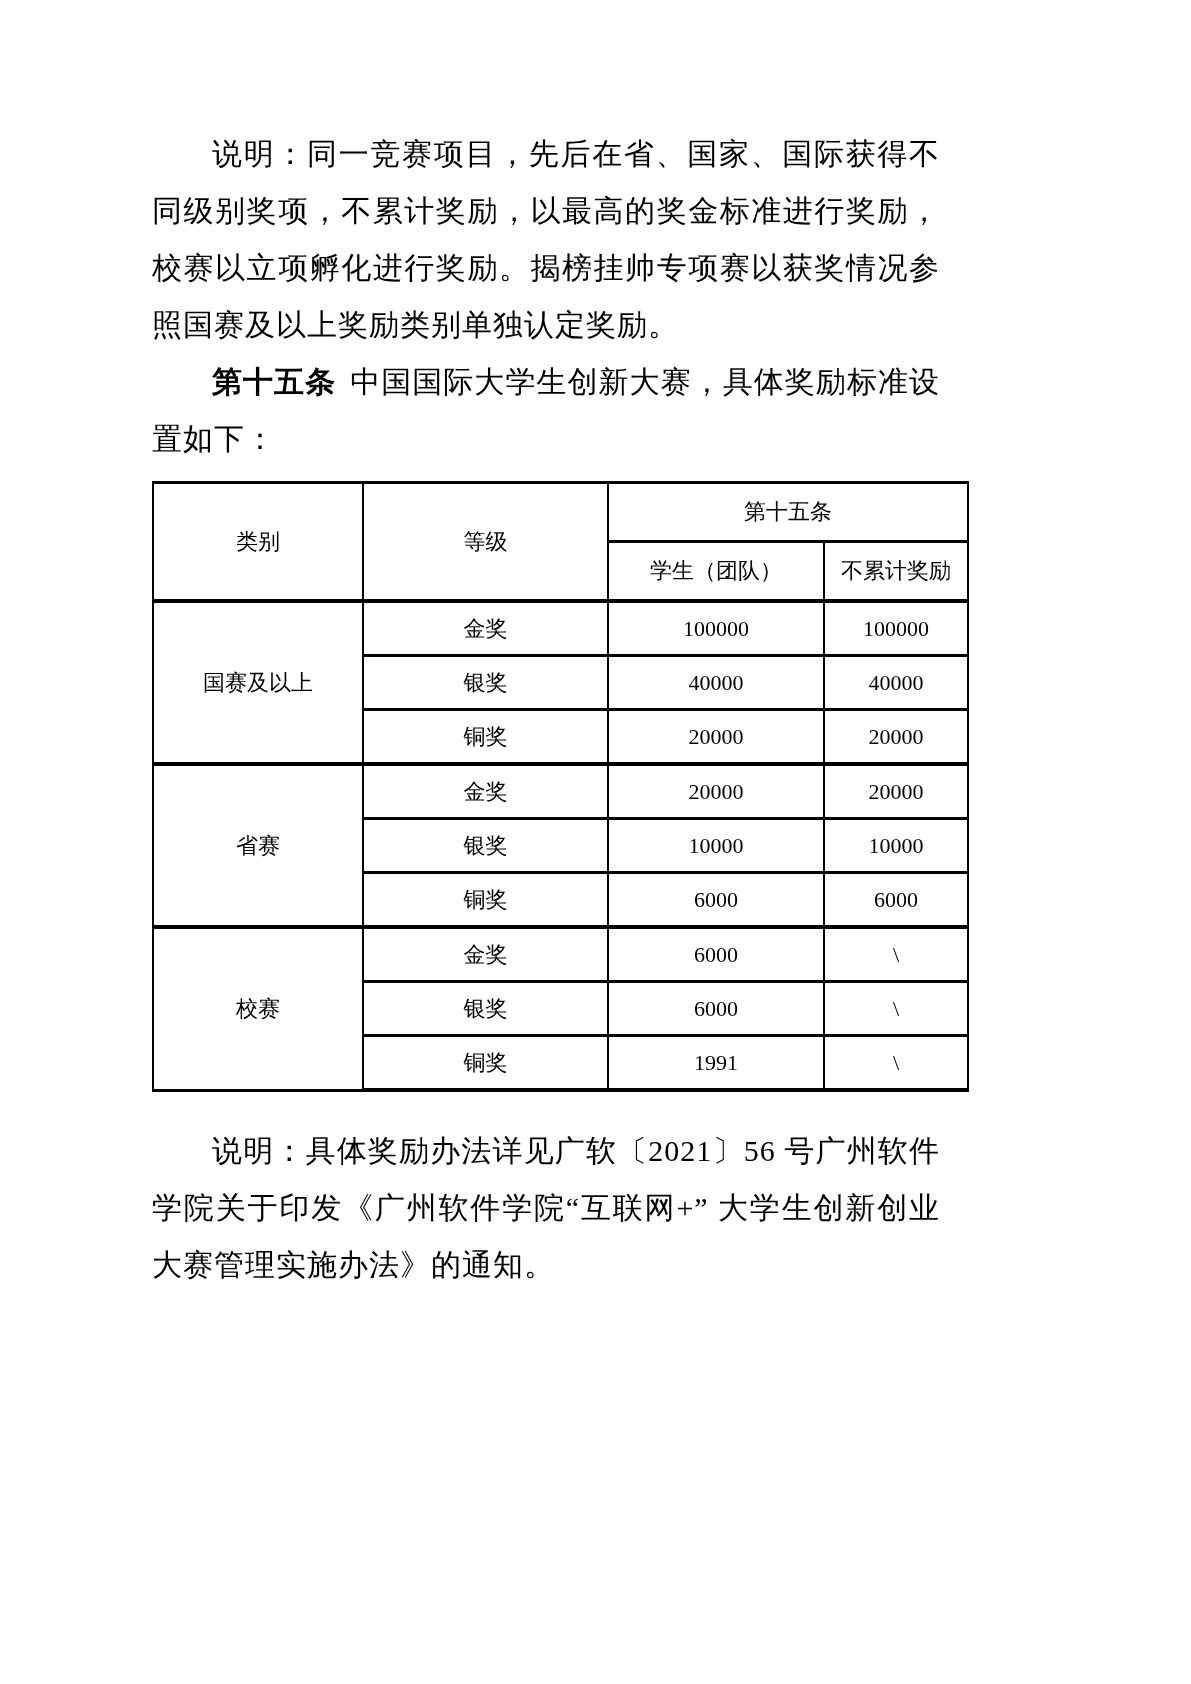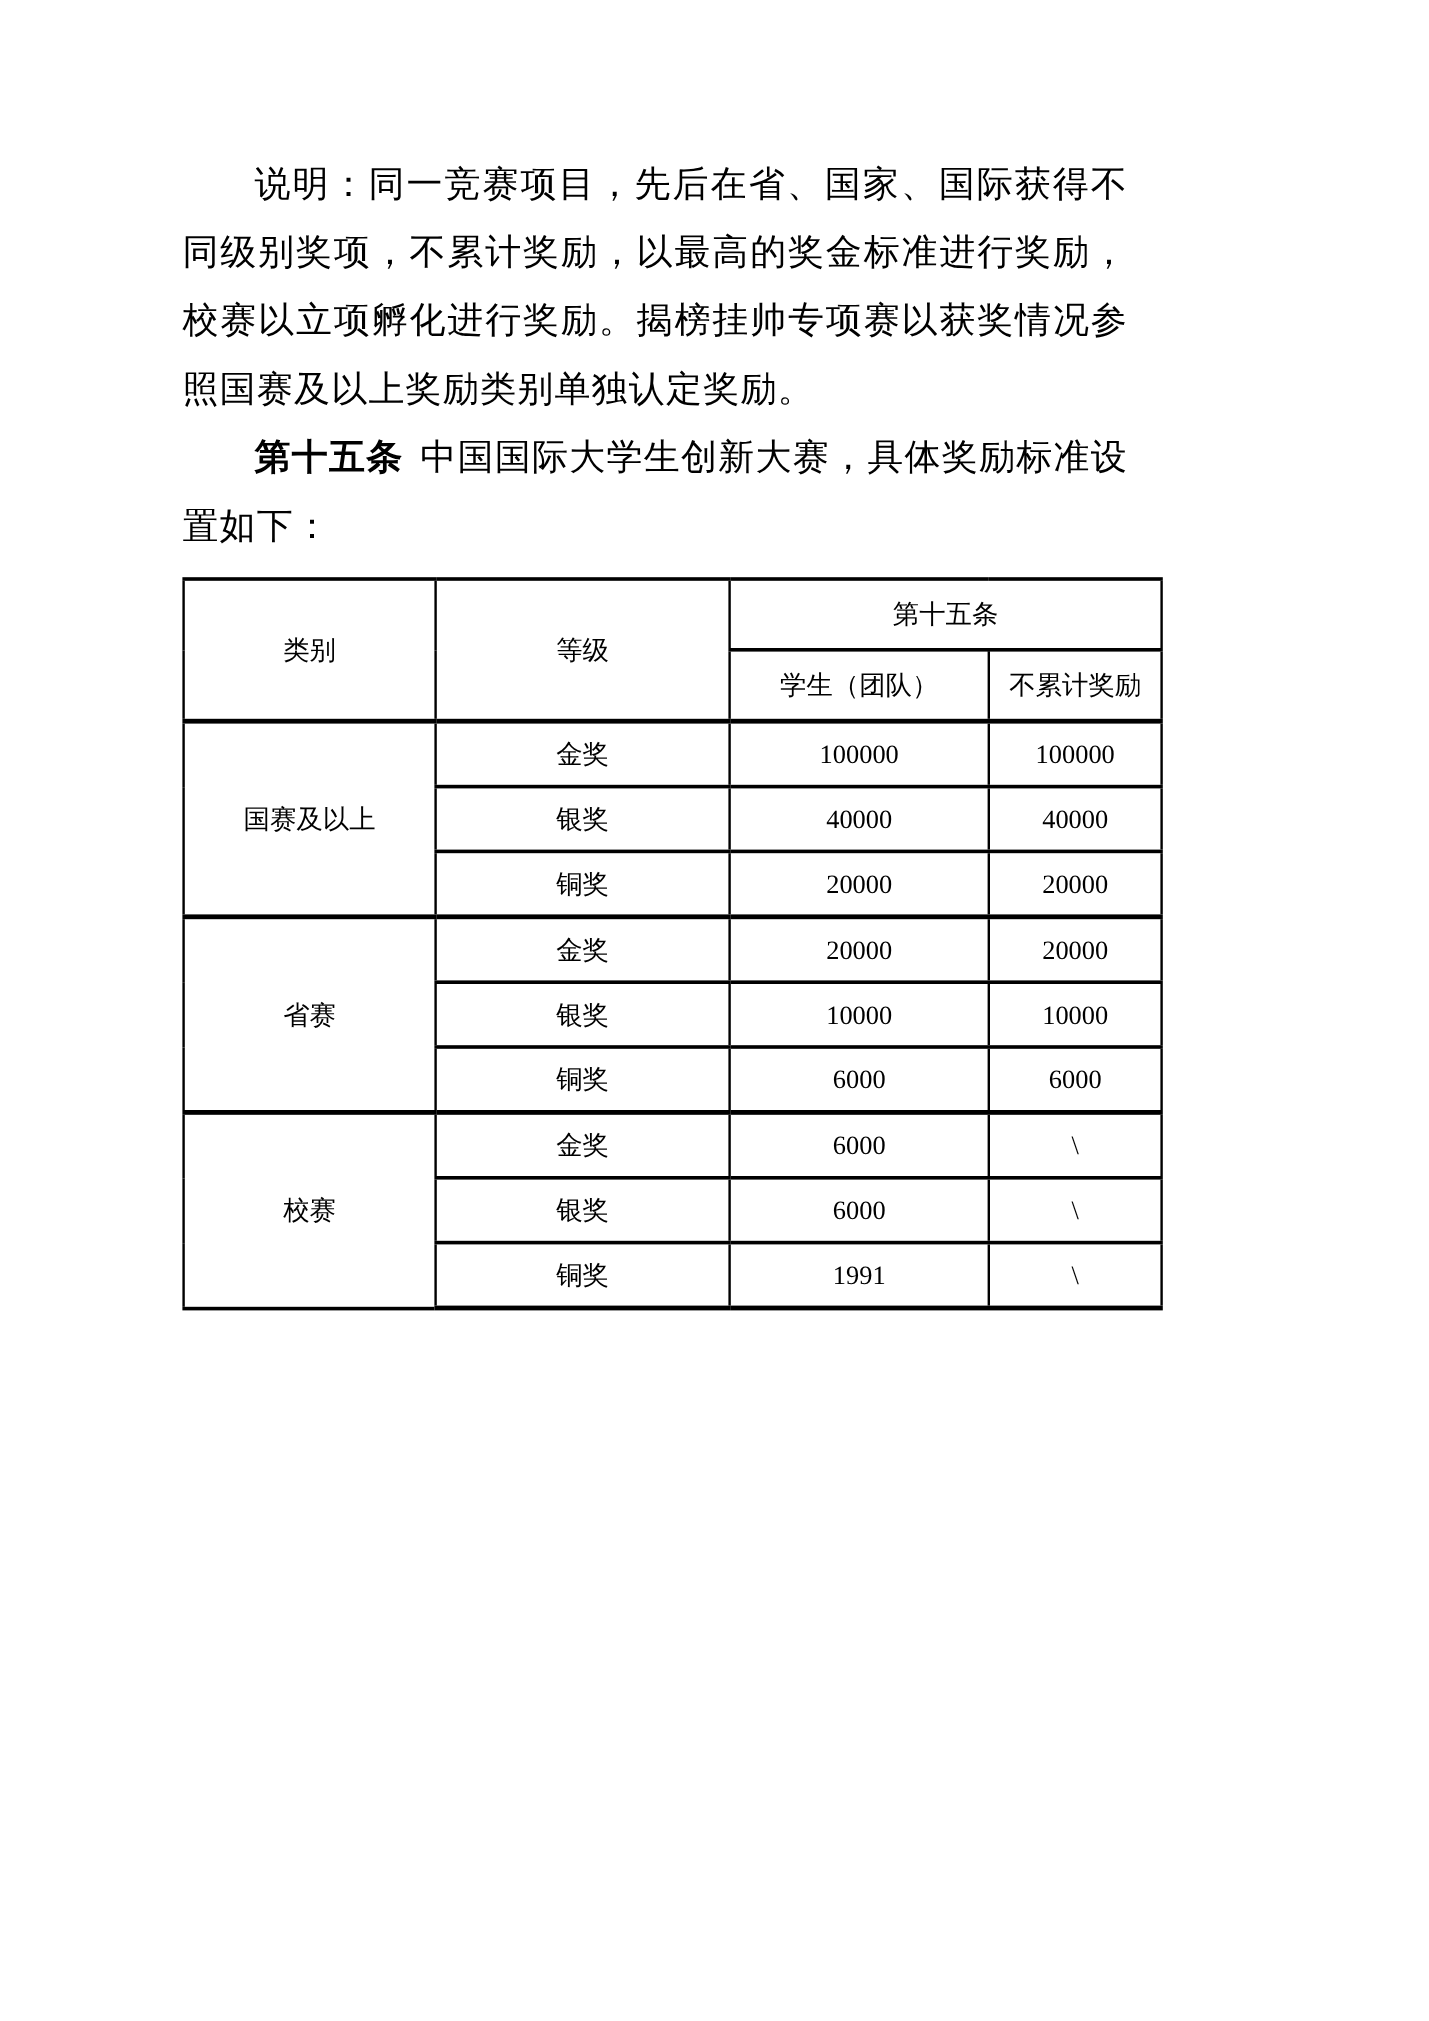--- a/index.html
+++ b/index.html
@@ -153,15 +153,16 @@
           <td>\</td>
         </tr>
         <tr>
           <td>铜奖</td>
           <td>1991</td>
           <td>\</td>
         </tr>
       </tbody>
     </table>
 
+    <p class="para note-2">说明：具体奖励办法详见广软〔2021〕56 号广州软件学院关于印发《广州软件学院“互联网+” 大学生创新创业大赛管理实施办法》的通知。</p>
 
   </div>
 </div>
 
 </body></html>

